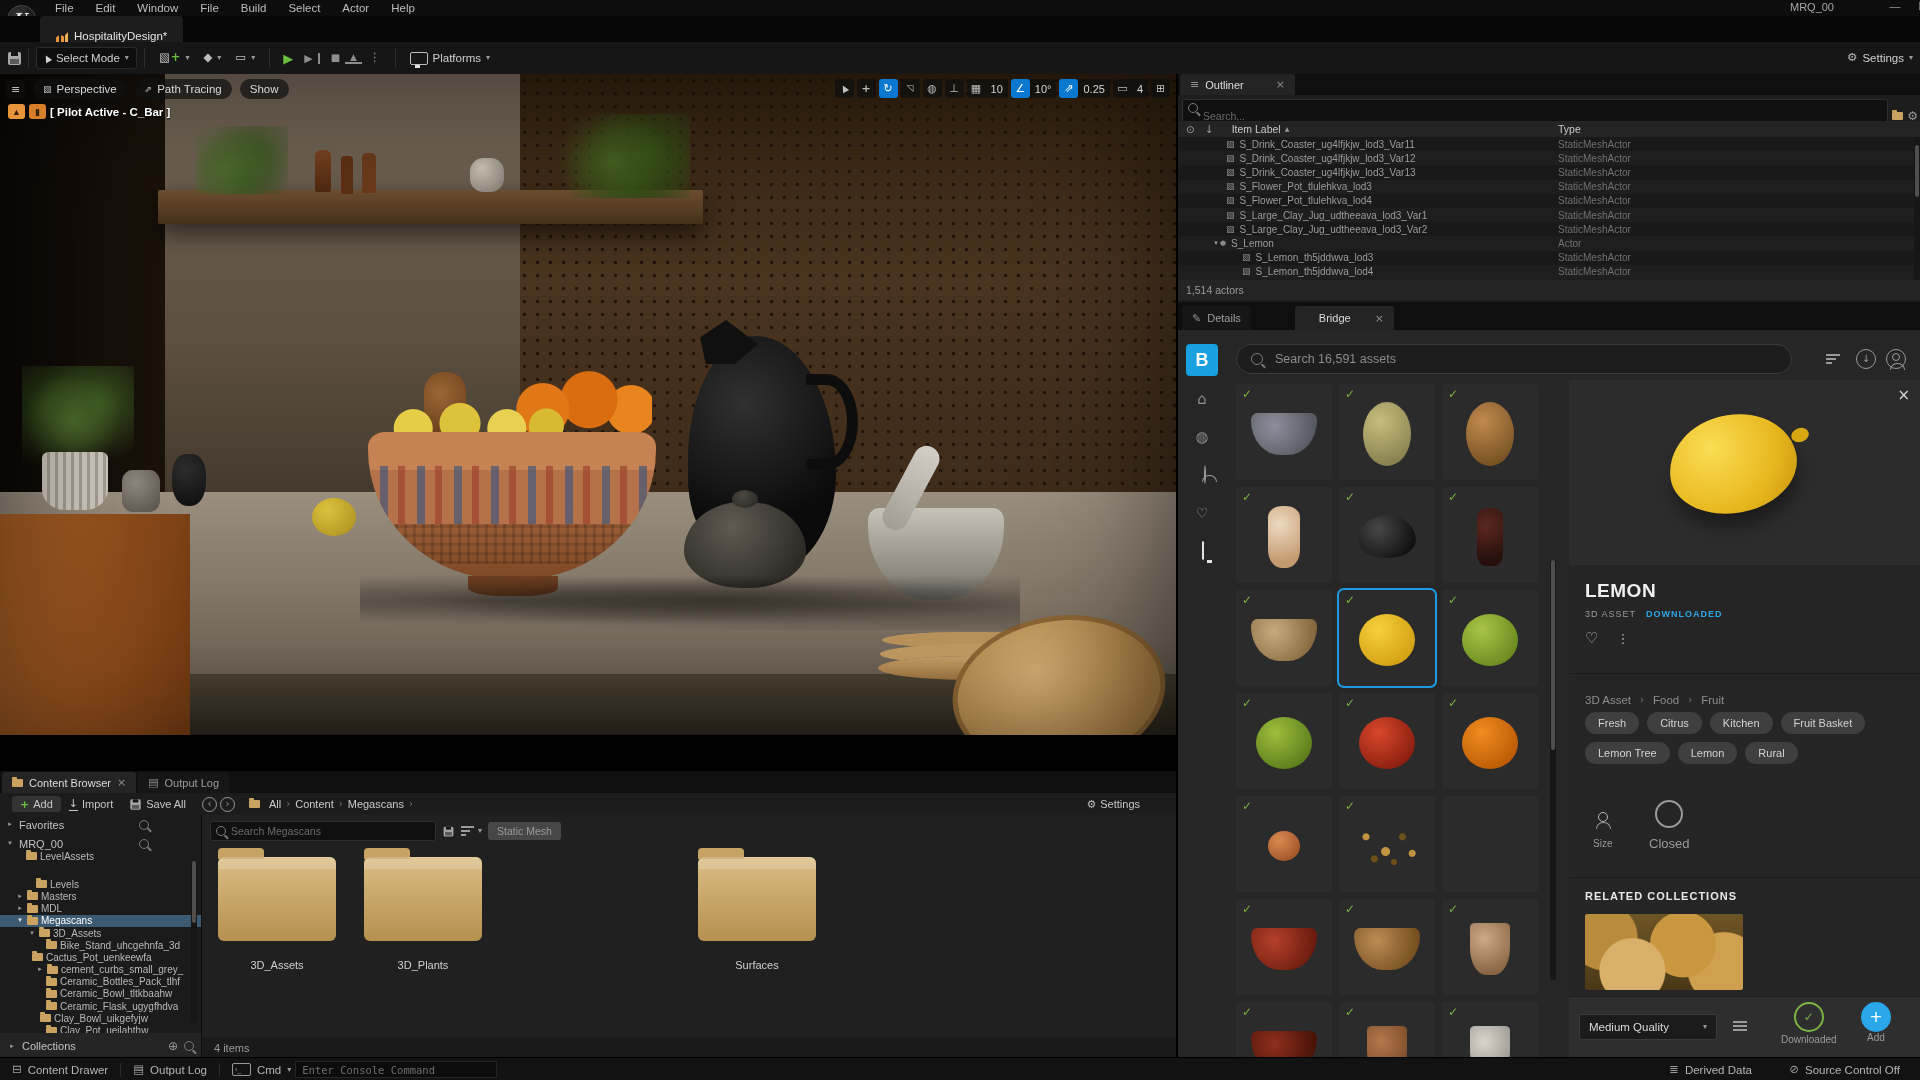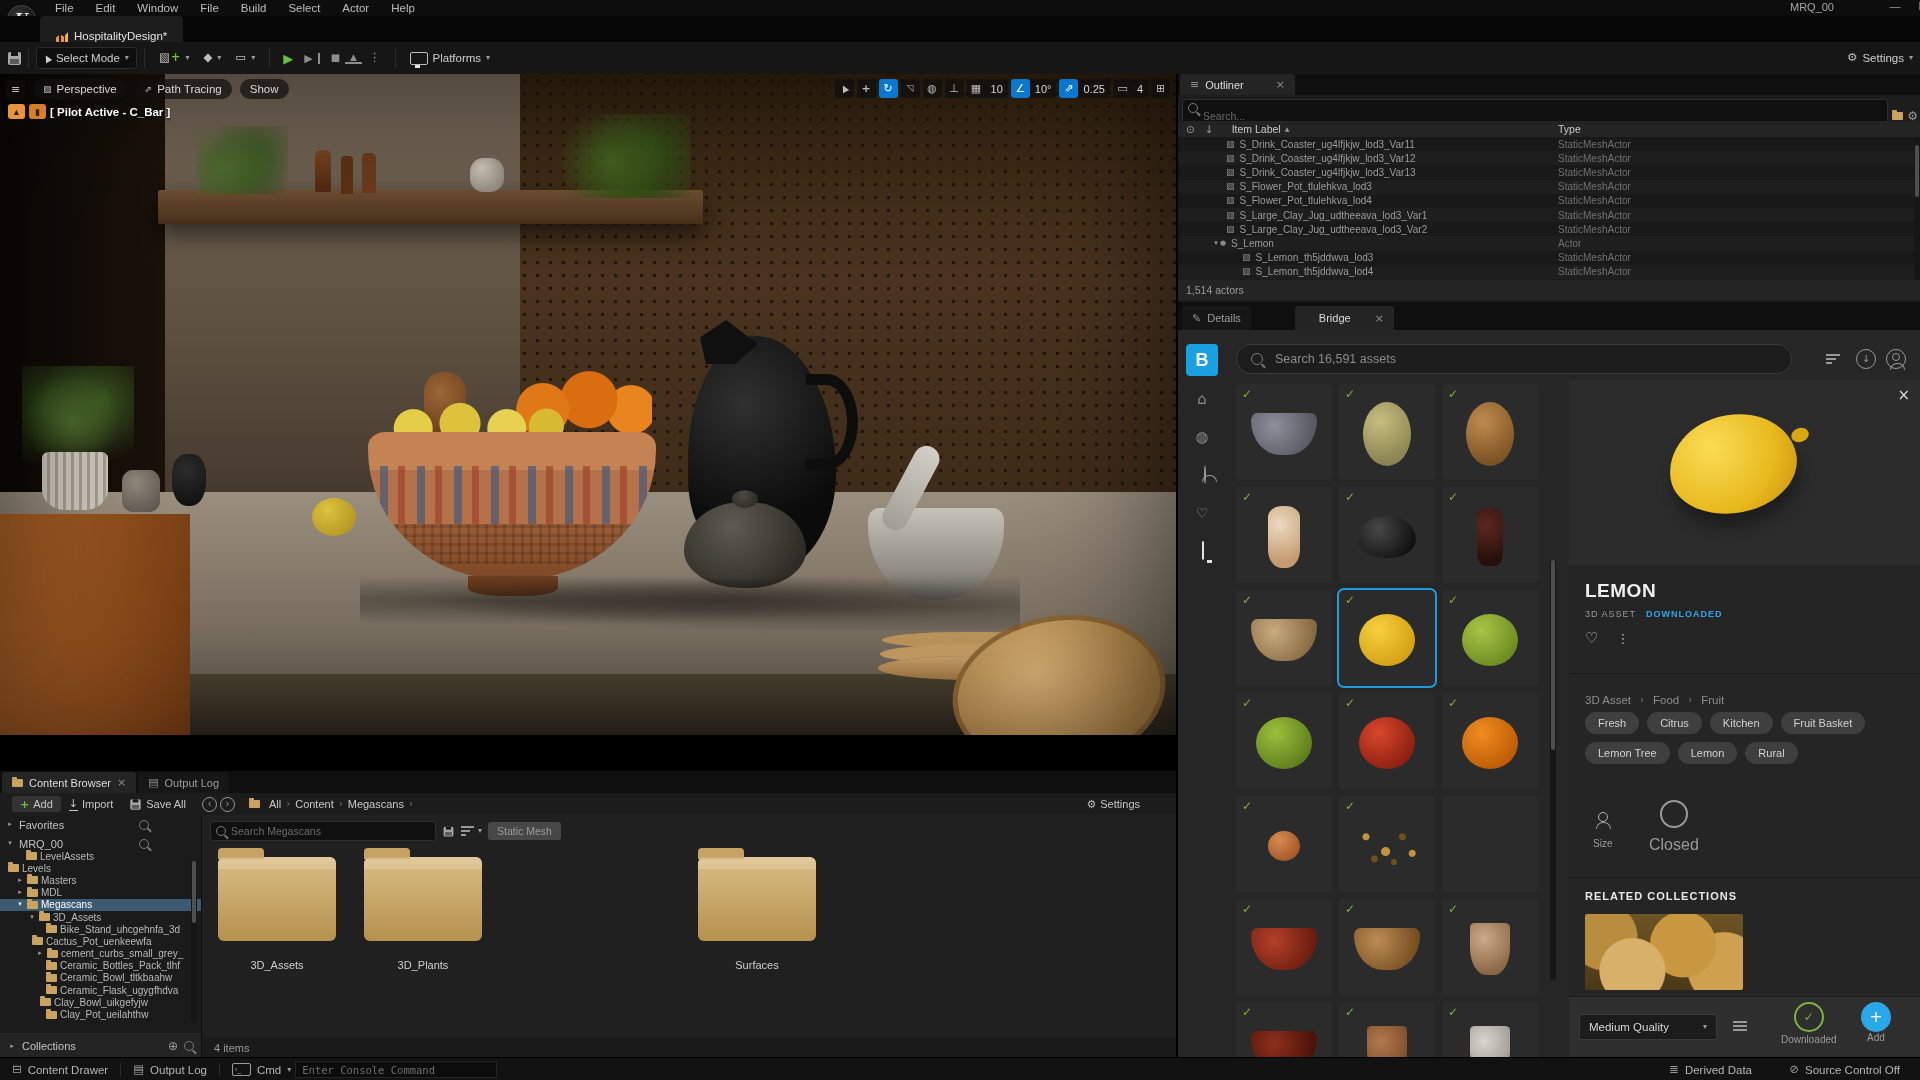--- a/index.html
+++ b/index.html
@@ -547,21 +547,21 @@
           <span class="tag">Lemon Tree</span>
           <span class="tag">Lemon</span>
           <span class="tag">Rural</span>
         </div>
         <div class="abs" style="left:24px;top:428px;text-align:center;">
           <span class="person" style="display:inline-block;border-color:#b5b5b5;"></span>
           <div style="font-size:10px;color:#9a9a9a;margin-top:12px;">Size</div>
         </div>
         <div class="abs" style="left:80px;top:420px;text-align:center;">
           <span style="display:inline-block;width:24px;height:24px;border:2px solid #9a9a9a;border-radius:50%;"></span>
-          <div style="font-size:16px;color:#9a9a9a;margin-top:4px;">Closed</div>
+          <div style="font-size:13px;color:#9a9a9a;margin-top:4px;">Closed</div>
         </div>
         <div class="abs" style="left:0;top:497px;width:353px;height:1px;background:#1a1a1a;"></div>
         <div class="abs" style="left:16px;top:510px;font-size:11px;font-weight:bold;letter-spacing:1px;color:#e8e8e8;">RELATED COLLECTIONS</div>
         <div class="abs" style="left:16px;top:534px;width:158px;height:76px;border-radius:2px;background:radial-gradient(circle at 30% 75%,#d9b06a 0 26%,transparent 27%),radial-gradient(circle at 62% 40%,#c9973f 0 30%,transparent 31%),radial-gradient(circle at 88% 72%,#cfa050 0 24%,transparent 25%),radial-gradient(circle at 12% 30%,#b88c3c 0 22%,transparent 23%),linear-gradient(180deg,#6e5526,#4a3816);"></div>
         <div id="bbottom">
           <div class="qsel abs" style="left:10px;top:17px;">
             <span>Medium Quality</span>
             <span class="chev ico">▾</span>
           </div>
           <span class="abs" style="left:164px;top:22px;width:16px;">
@@ -635,21 +635,21 @@
       <div class="side-row">
         <span class="caret ico">▾</span>
         <span>MRQ_00</span>
         <span class="search-ico" style="margin-left:auto;margin-right:46px;"></span>
       </div>
       <div style="margin-top:2px;">
         <div class="tree-row" style="padding-left:26px;margin-top:-5px;">
             <span class="fold"></span>
             <span>LevelAssets</span>
           </div>
-        <div class="tree-row" style="padding-left:8px;">
+        <div class="tree-row" style="padding-left:36px;margin-top:16px;">
             <span class="fold"></span>
             <span>Levels</span>
           </div>
         <div class="tree-row" style="padding-left:16px;">
             <span class="caret ico">▸</span>
             <span class="fold"></span>
             <span>Masters</span>
           </div>
         <div class="tree-row" style="padding-left:16px;">
             <span class="caret ico">▸</span>

